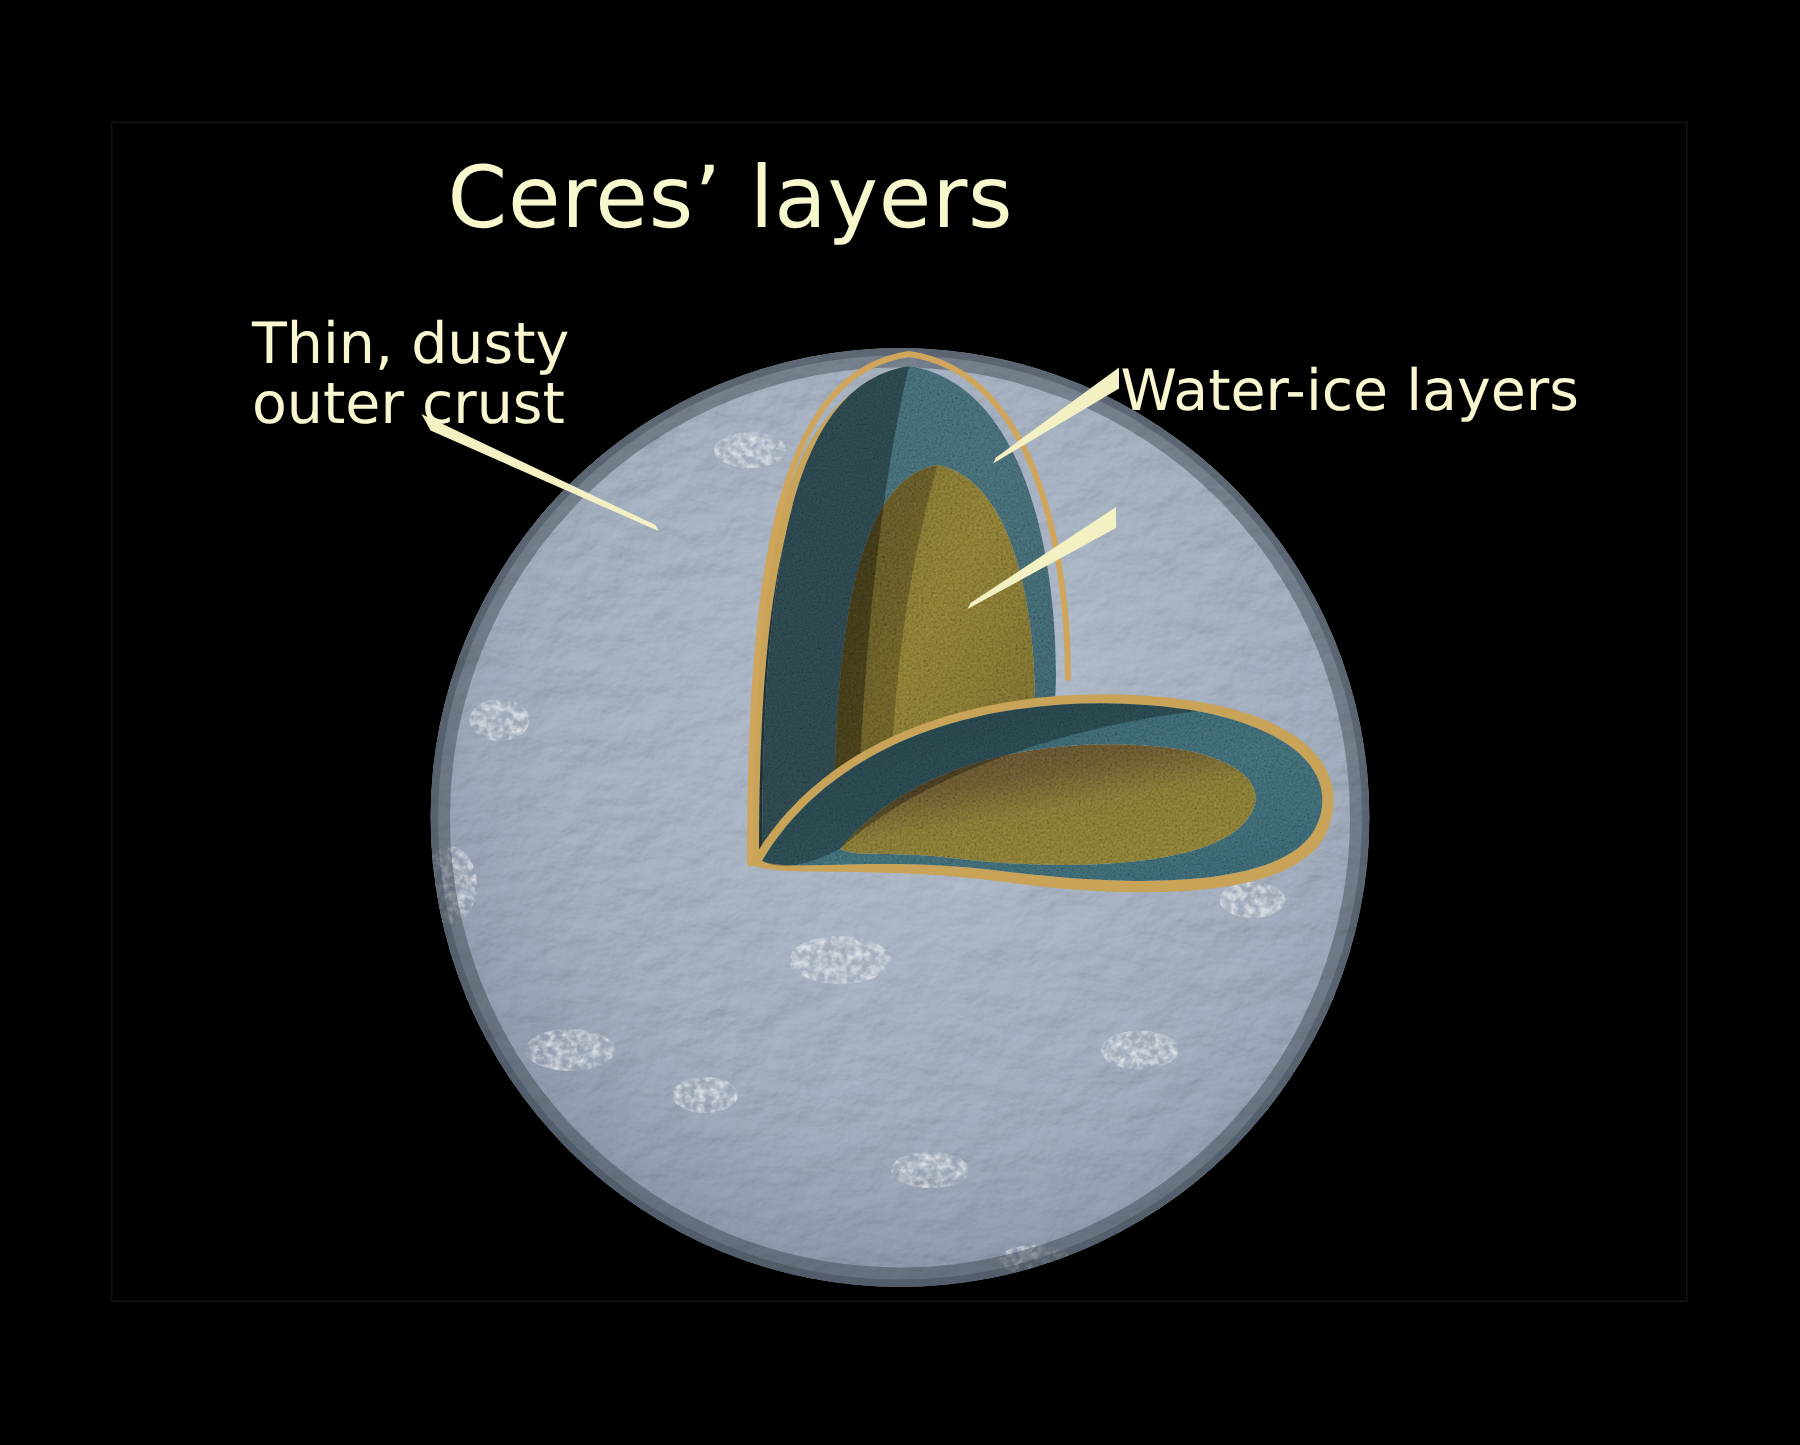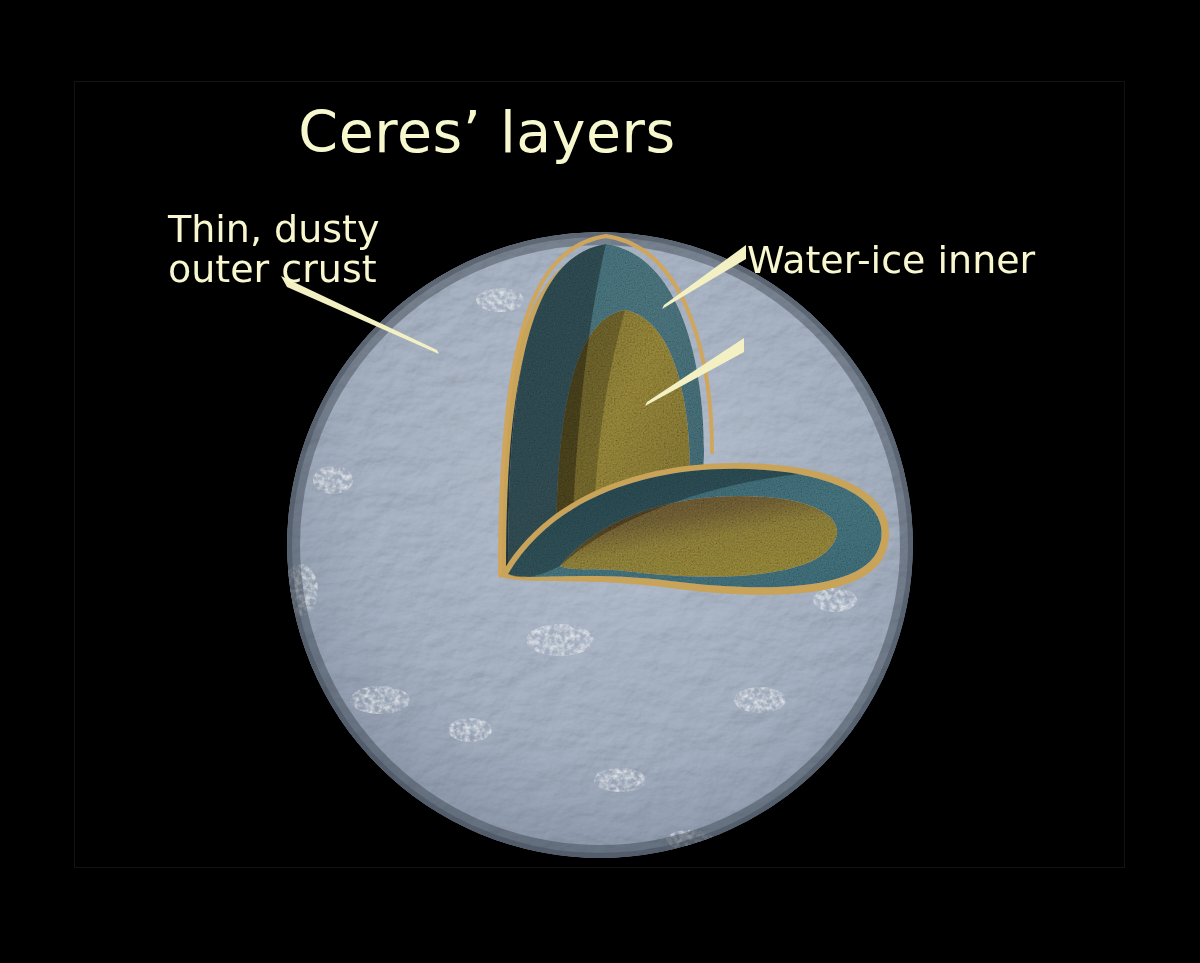--- a/index.html
+++ b/index.html
@@ -310,16 +310,16 @@
 
       <polygon points="744,338 744,352 645,406 647,402" fill="#f3f1c3"></polygon>
     </g>
   </svg>
 
   <h1 class="title-text">Ceres’ layers</h1>
 
   <div class="callout" id="label-crust">Thin, dusty
 outer crust</div>
 
-  <div class="callout" id="label-ice">Water-ice inner</div>
+  <div class="callout" id="label-ice">Water-ice layers</div>
 
 
 </div>
 
 </body></html>

